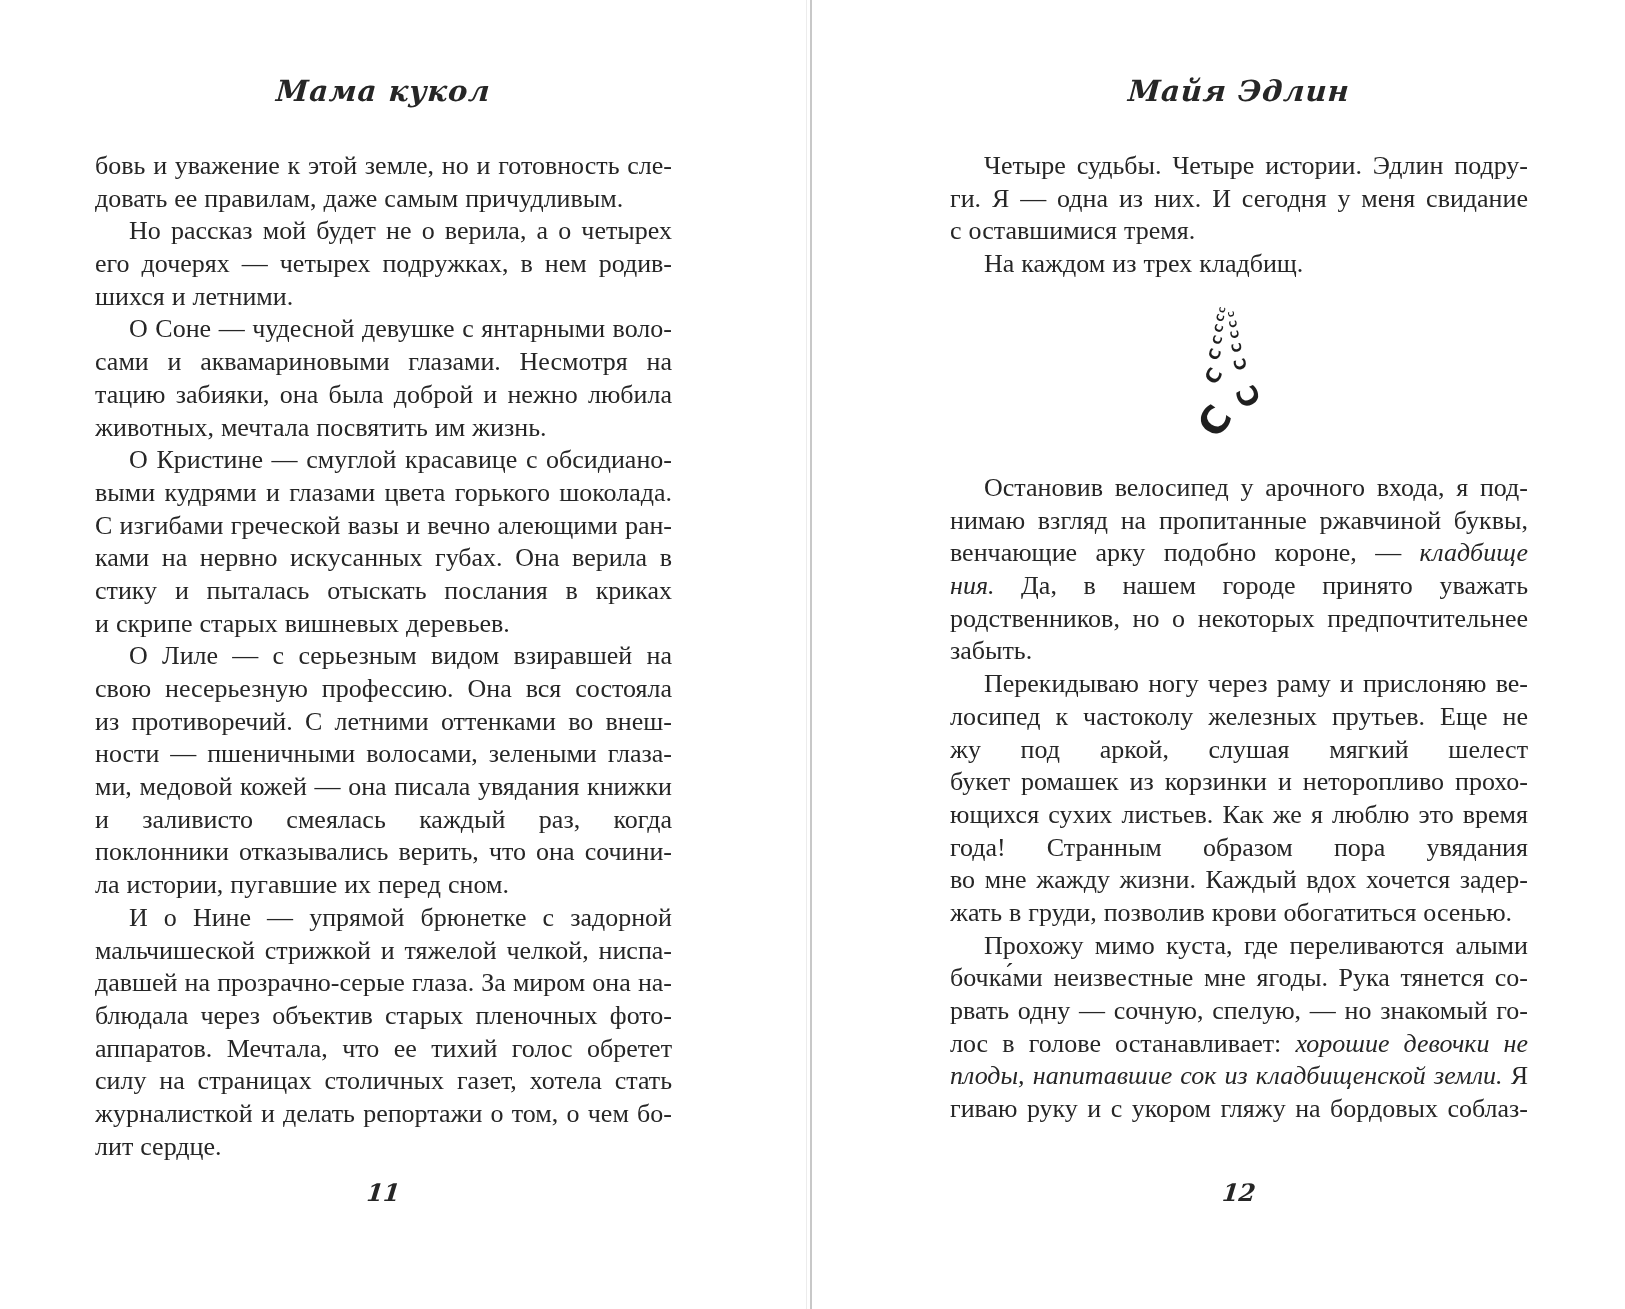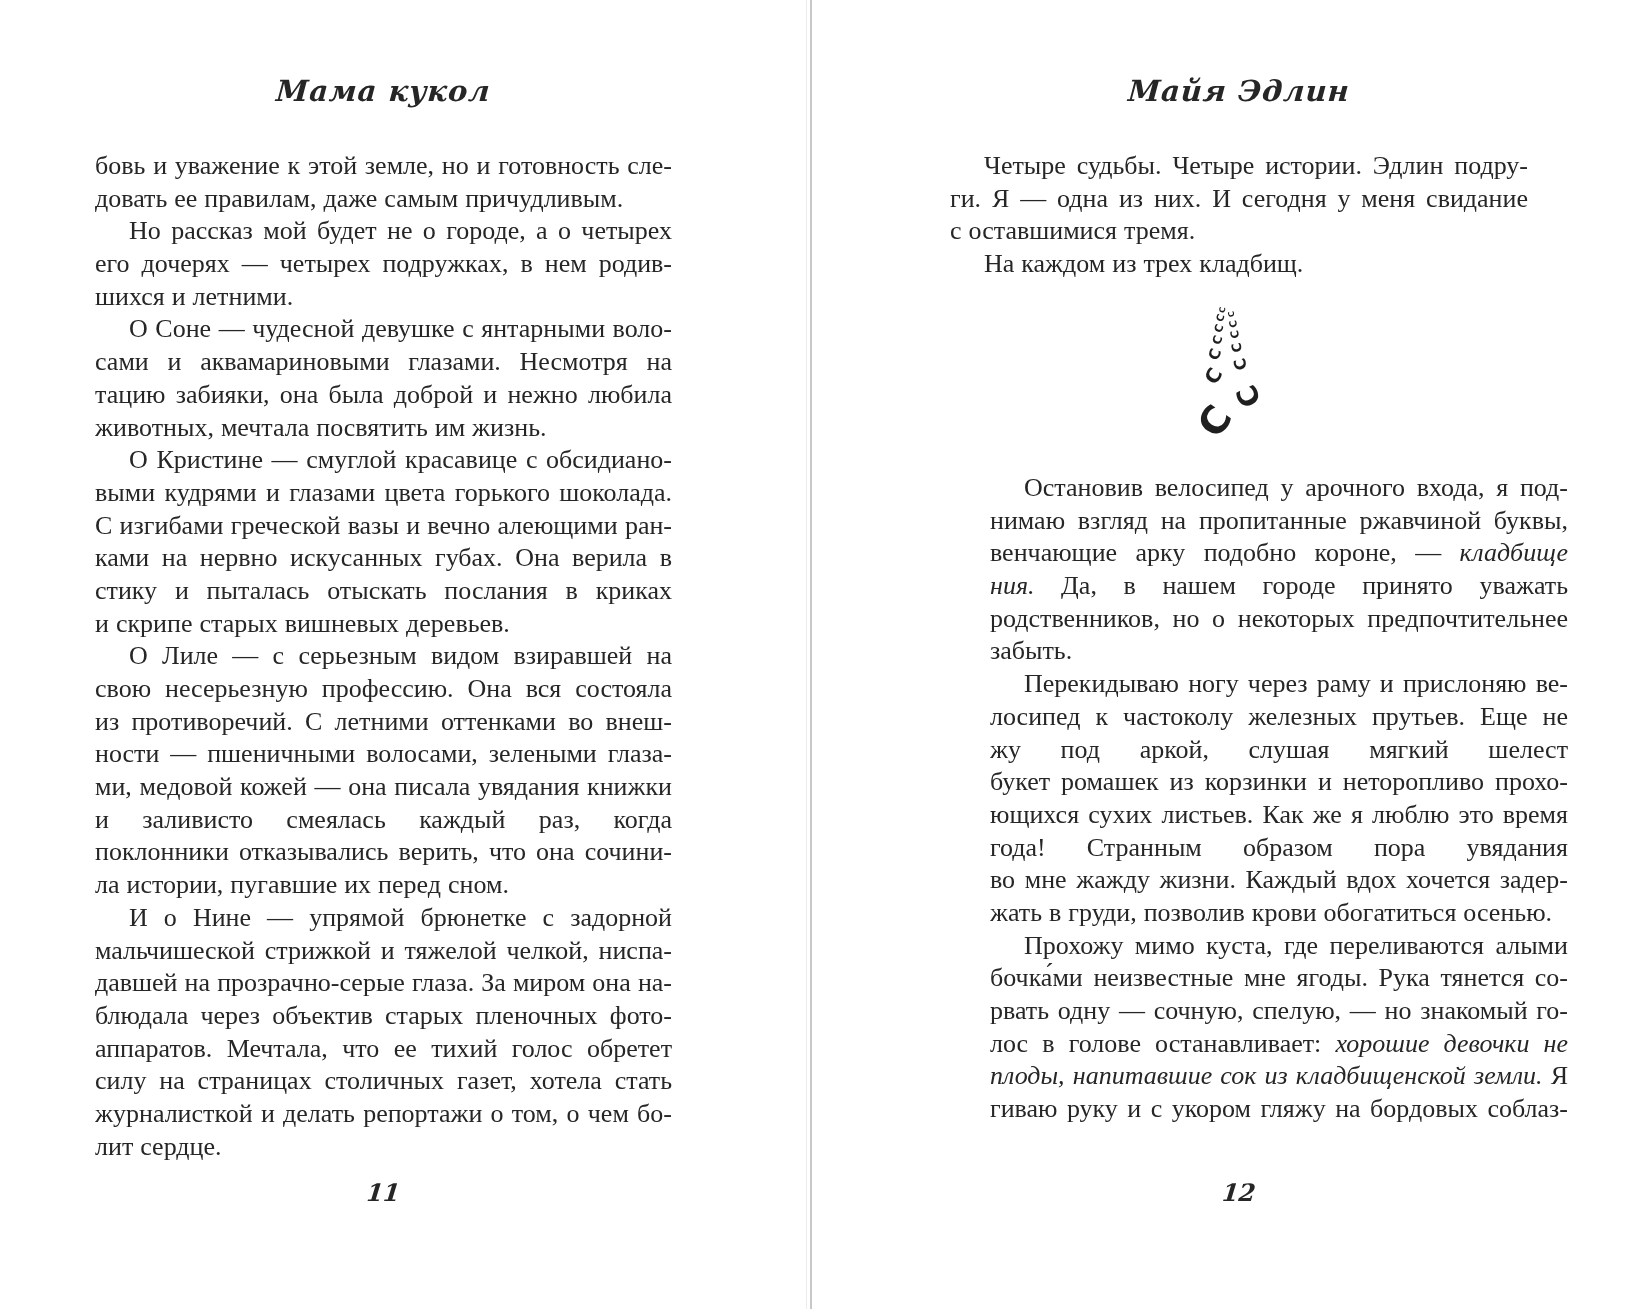--- a/index.html
+++ b/index.html
@@ -31,21 +31,21 @@
   .running-head{
     position:absolute;top:74px;left:0;width:100%;
     text-align:center;
     font-family:"DejaVu Serif",serif;
     font-style:italic;font-weight:bold;
     font-size:29px;letter-spacing:1px;
     transform:skewX(-4deg);
   }
   .text-block{position:absolute;left:0;width:100%;}
   .tb-top{top:150px;}
-  .tb-mid{top:472px;margin-left:40px;}
+  .tb-mid{top:472px;}
   .line{
     font-size:26px;
     line-height:32.7px;height:32.7px;overflow:hidden;
     text-align:justify;text-align-last:justify;
     word-spacing:0.5px;
     white-space:normal;
   }
   .line.ind{text-indent:34px;}
   .line.par-end{text-align-last:left;}
   .it{font-style:italic;}
@@ -74,21 +74,21 @@
 
 <div class="canvas">
   <div class="gutter-light"></div>
   <div class="gutter"></div>
 
   <div class="page left">
     <div class="running-head">Мама кукол</div>
     <div class="text-block tb-top" id="left-block">
         <div class="line"><span>бовь и уважение к этой земле, но и готовность сле-</span></div>
         <div class="line par-end"><span>довать ее правилам, даже самым причудливым.</span></div>
-        <div class="line ind"><span>Но рассказ мой будет не о городе, а о четырех</span></div>
+        <div class="line ind"><span>Но рассказ мой будет не о верила, а о четырех</span></div>
         <div class="line"><span>его дочерях — четырех подружках, в нем родив-</span></div>
         <div class="line par-end"><span>шихся и летними.</span></div>
         <div class="line ind"><span>О Соне — чудесной девушке с янтарными воло-</span></div>
         <div class="line"><span>сами и аквамариновыми глазами. Несмотря на репу-</span></div>
         <div class="line"><span>тацию забияки, она была доброй и нежно любила</span></div>
         <div class="line par-end"><span>животных, мечтала посвятить им жизнь.</span></div>
         <div class="line ind"><span>О Кристине — смуглой красавице с обсидиано-</span></div>
         <div class="line"><span>выми кудрями и глазами цвета горького шоколада.</span></div>
         <div class="line"><span>С изгибами греческой вазы и вечно алеющими ран-</span></div>
         <div class="line"><span>ками на нервно искусанных губах. Она верила в ми-</span></div>

